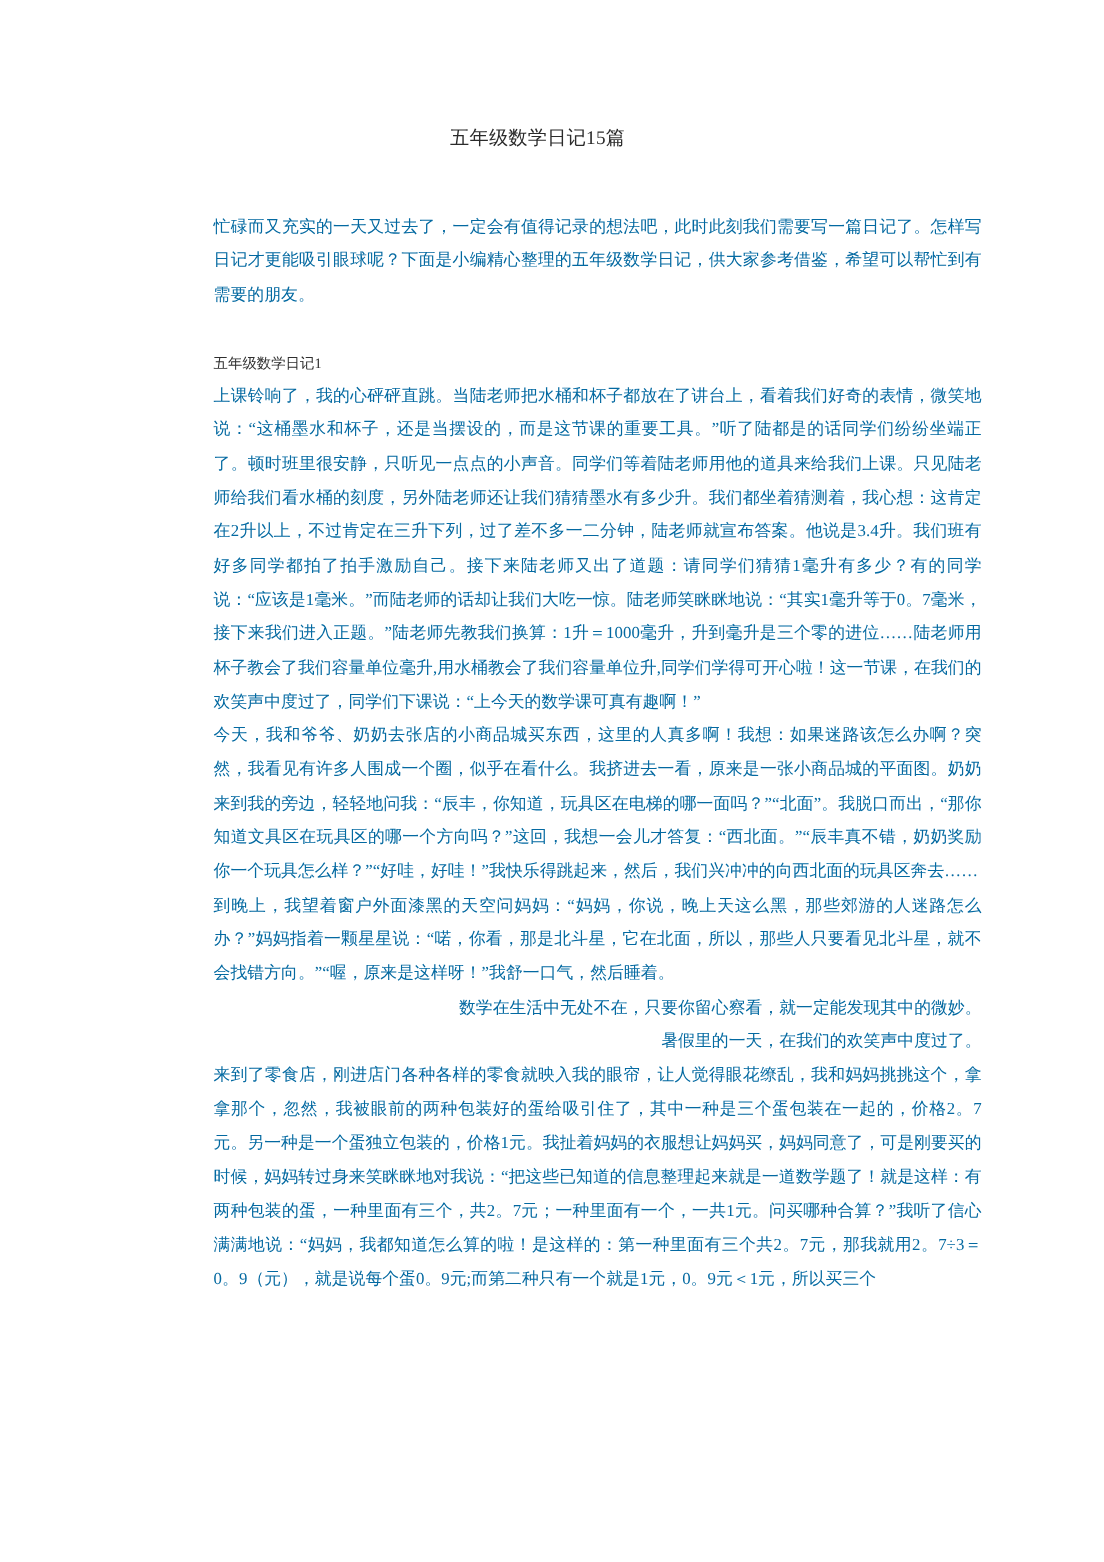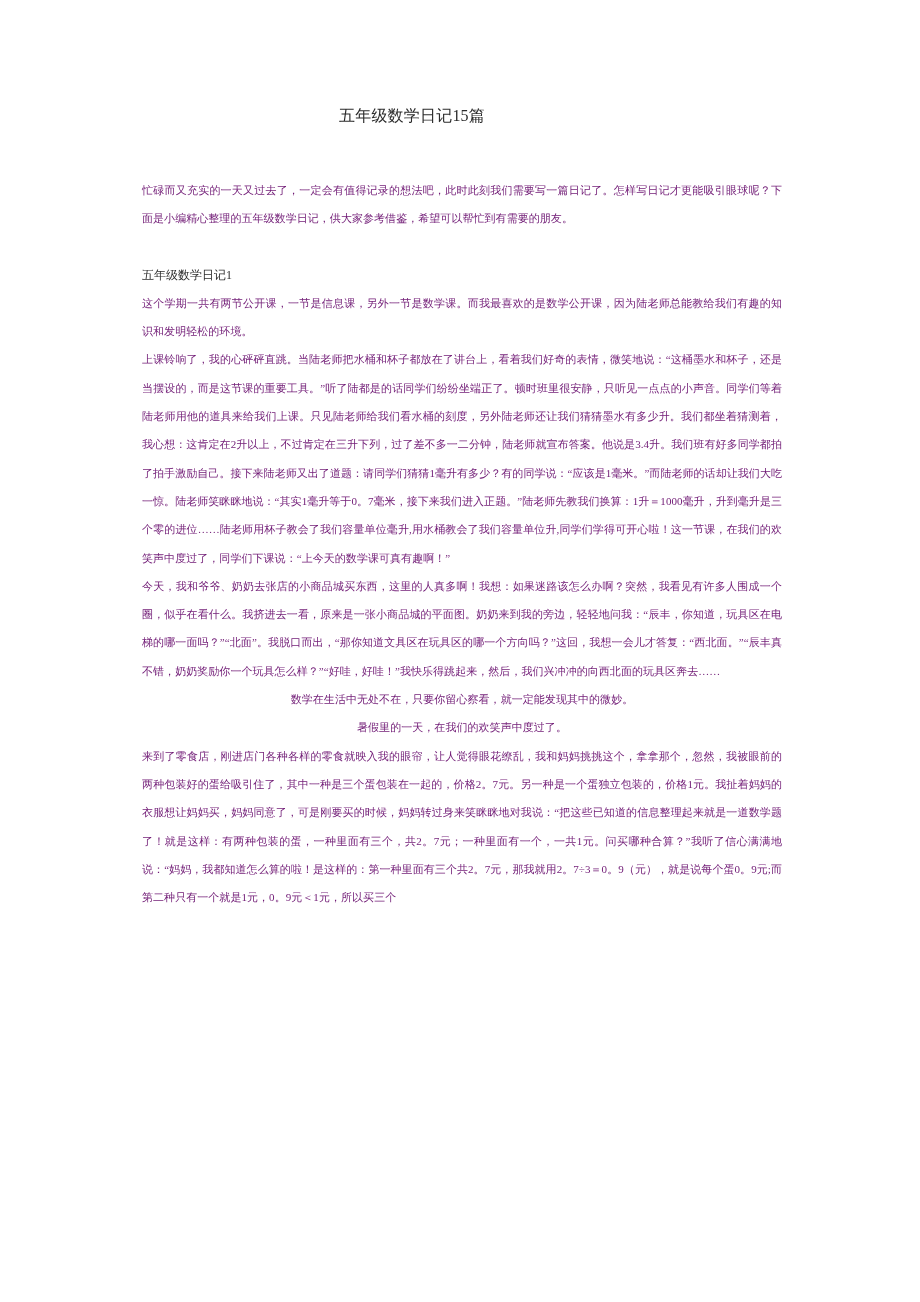--- a/index.html
+++ b/index.html
@@ -13,50 +13,51 @@
     font-family: "Liberation Serif", "DejaVu Serif", serif;
     color: #2e2e2e;
     overflow: hidden;
   }
   .page {
     position: relative;
     width: 824px;
     height: 1302px;
     background: #ffffff;
     box-sizing: border-box;
+    margin-left: 36px;
   }
   .doc-title {
     position: absolute;
     left: 0;
     right: 0;
     top: 104px;
     text-align: center;
     font-size: 16px;
     line-height: 24px;
     color: #2b2b2b;
     letter-spacing: 0.2px;
   }
   .body-block {
     position: absolute;
     left: 142px;
     top: 176px;
     width: 640px;
   }
   p.para {
     margin: 0;
-    font-size: 11px;
+    font-size: 14px;
     line-height: 28.3px;
     text-align: justify;
     text-justify: inter-ideograph;
-    color: #701a75;
+    color: #0369a1;
     letter-spacing: 0.05px;
     word-break: break-all;
   }
   p.para.last-loose {
-    text-align: center;
+    text-align: right;
   }
   .gap-lg {
     height: 28px;
   }
   .entry-heading {
     margin: 0;
     font-size: 12px;
     line-height: 28.3px;
     font-weight: normal;
     color: #2e2e2e;
@@ -70,26 +71,26 @@
   <div class="doc-title">五年级数学日记15篇</div>
 
   <div class="body-block">
 
     <p class="para">忙碌而又充实的一天又过去了，一定会有值得记录的想法吧，此时此刻我们需要写一篇日记了。怎样写日记才更能吸引眼球呢？下面是小编精心整理的五年级数学日记，供大家参考借鉴，希望可以帮忙到有需要的朋友。</p>
 
     <div class="gap-lg"></div>
 
     <div>
       <p class="entry-heading">五年级数学日记1</p>
-      <p class="para">这个学期一共有两节公开课，一节是信息课，另外一节是数学课。而我最喜欢的是数学公开课，因为陆老师总能教给我们有趣的知识和发明轻松的环境。</p>
       <p class="para">上课铃响了，我的心砰砰直跳。当陆老师把水桶和杯子都放在了讲台上，看着我们好奇的表情，微笑地说：“这桶墨水和杯子，还是当摆设的，而是这节课的重要工具。”听了陆都是的话同学们纷纷坐端正了。顿时班里很安静，只听见一点点的小声音。同学们等着陆老师用他的道具来给我们上课。只见陆老师给我们看水桶的刻度，另外陆老师还让我们猜猜墨水有多少升。我们都坐着猜测着，我心想：这肯定在2升以上，不过肯定在三升下列，过了差不多一二分钟，陆老师就宣布答案。他说是3.4升。我们班有好多同学都拍了拍手激励自己。接下来陆老师又出了道题：请同学们猜猜1毫升有多少？有的同学说：“应该是1毫米。”而陆老师的话却让我们大吃一惊。陆老师笑眯眯地说：“其实1毫升等于0。7毫米，接下来我们进入正题。”陆老师先教我们换算：1升＝1000毫升，升到毫升是三个零的进位……陆老师用杯子教会了我们容量单位毫升,用水桶教会了我们容量单位升,同学们学得可开心啦！这一节课，在我们的欢笑声中度过了，同学们下课说：“上今天的数学课可真有趣啊！”</p>
     </div>
 
     <div>
       <p class="para">今天，我和爷爷、奶奶去张店的小商品城买东西，这里的人真多啊！我想：如果迷路该怎么办啊？突然，我看见有许多人围成一个圈，似乎在看什么。我挤进去一看，原来是一张小商品城的平面图。奶奶来到我的旁边，轻轻地问我：“辰丰，你知道，玩具区在电梯的哪一面吗？”“北面”。我脱口而出，“那你知道文具区在玩具区的哪一个方向吗？”这回，我想一会儿才答复：“西北面。”“辰丰真不错，奶奶奖励你一个玩具怎么样？”“好哇，好哇！”我快乐得跳起来，然后，我们兴冲冲的向西北面的玩具区奔去……</p>
+      <p class="para">到晚上，我望着窗户外面漆黑的天空问妈妈：“妈妈，你说，晚上天这么黑，那些郊游的人迷路怎么办？”妈妈指着一颗星星说：“喏，你看，那是北斗星，它在北面，所以，那些人只要看见北斗星，就不会找错方向。”“喔，原来是这样呀！”我舒一口气，然后睡着。</p>
       <p class="para last-loose">数学在生活中无处不在，只要你留心察看，就一定能发现其中的微妙。</p>
     </div>
 
     <div>
       <p class="para last-loose">暑假里的一天，在我们的欢笑声中度过了。</p>
       <p class="para">来到了零食店，刚进店门各种各样的零食就映入我的眼帘，让人觉得眼花缭乱，我和妈妈挑挑这个，拿拿那个，忽然，我被眼前的两种包装好的蛋给吸引住了，其中一种是三个蛋包装在一起的，价格2。7元。另一种是一个蛋独立包装的，价格1元。我扯着妈妈的衣服想让妈妈买，妈妈同意了，可是刚要买的时候，妈妈转过身来笑眯眯地对我说：“把这些已知道的信息整理起来就是一道数学题了！就是这样：有两种包装的蛋，一种里面有三个，共2。7元；一种里面有一个，一共1元。问买哪种合算？”我听了信心满满地说：“妈妈，我都知道怎么算的啦！是这样的：第一种里面有三个共2。7元，那我就用2。7÷3＝0。9（元），就是说每个蛋0。9元;而第二种只有一个就是1元，0。9元＜1元，所以买三个</p>
     </div>
 
   </div>
 </div>

